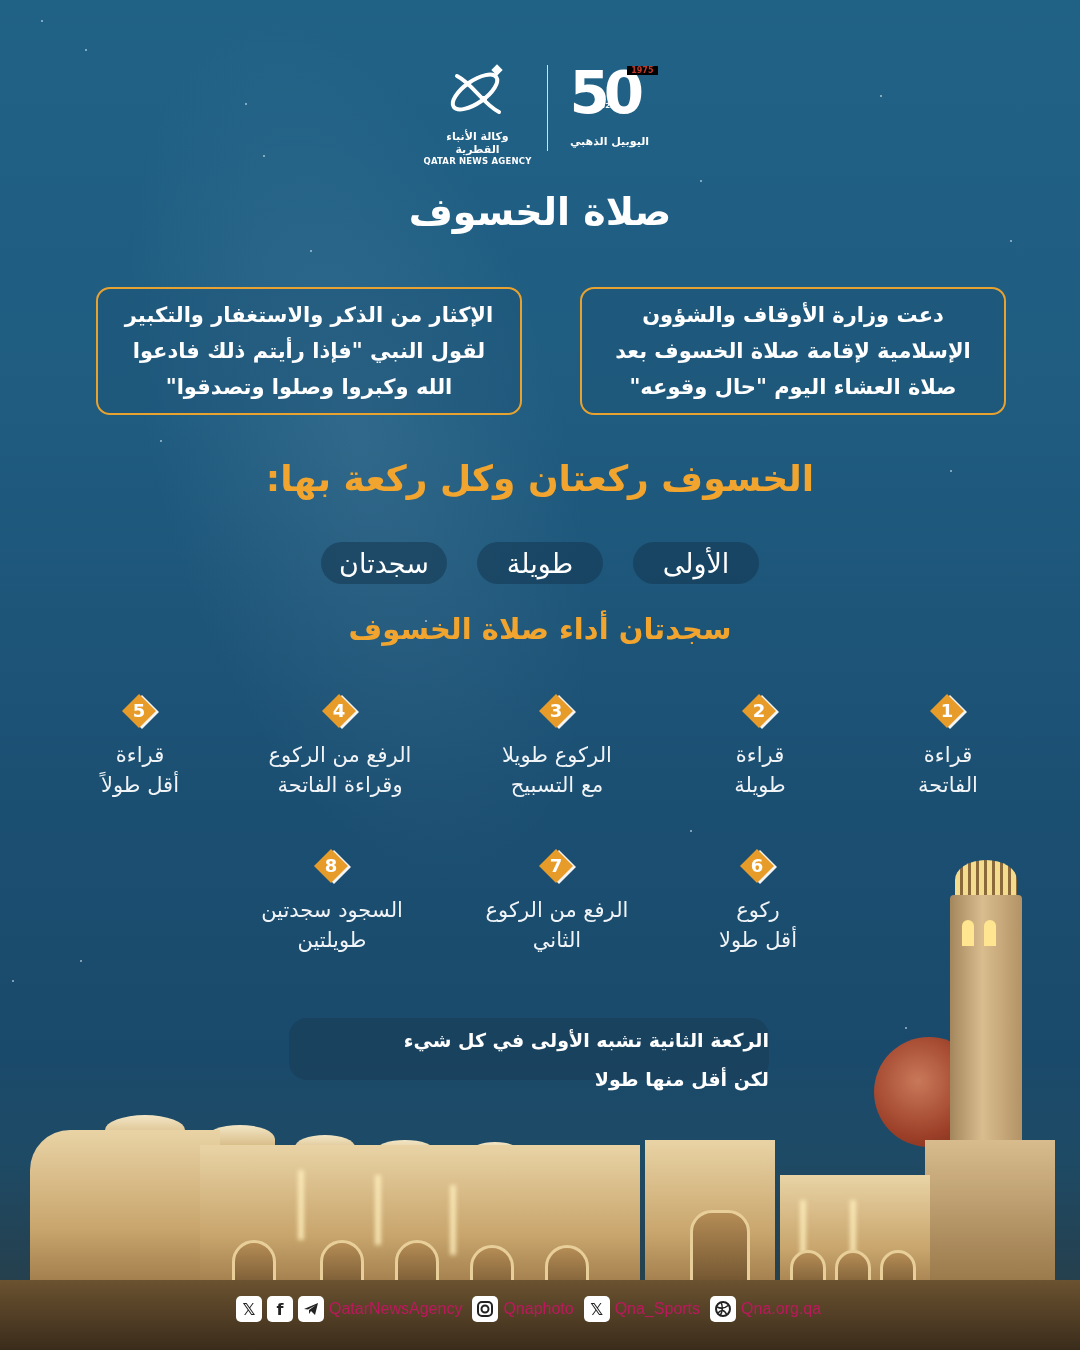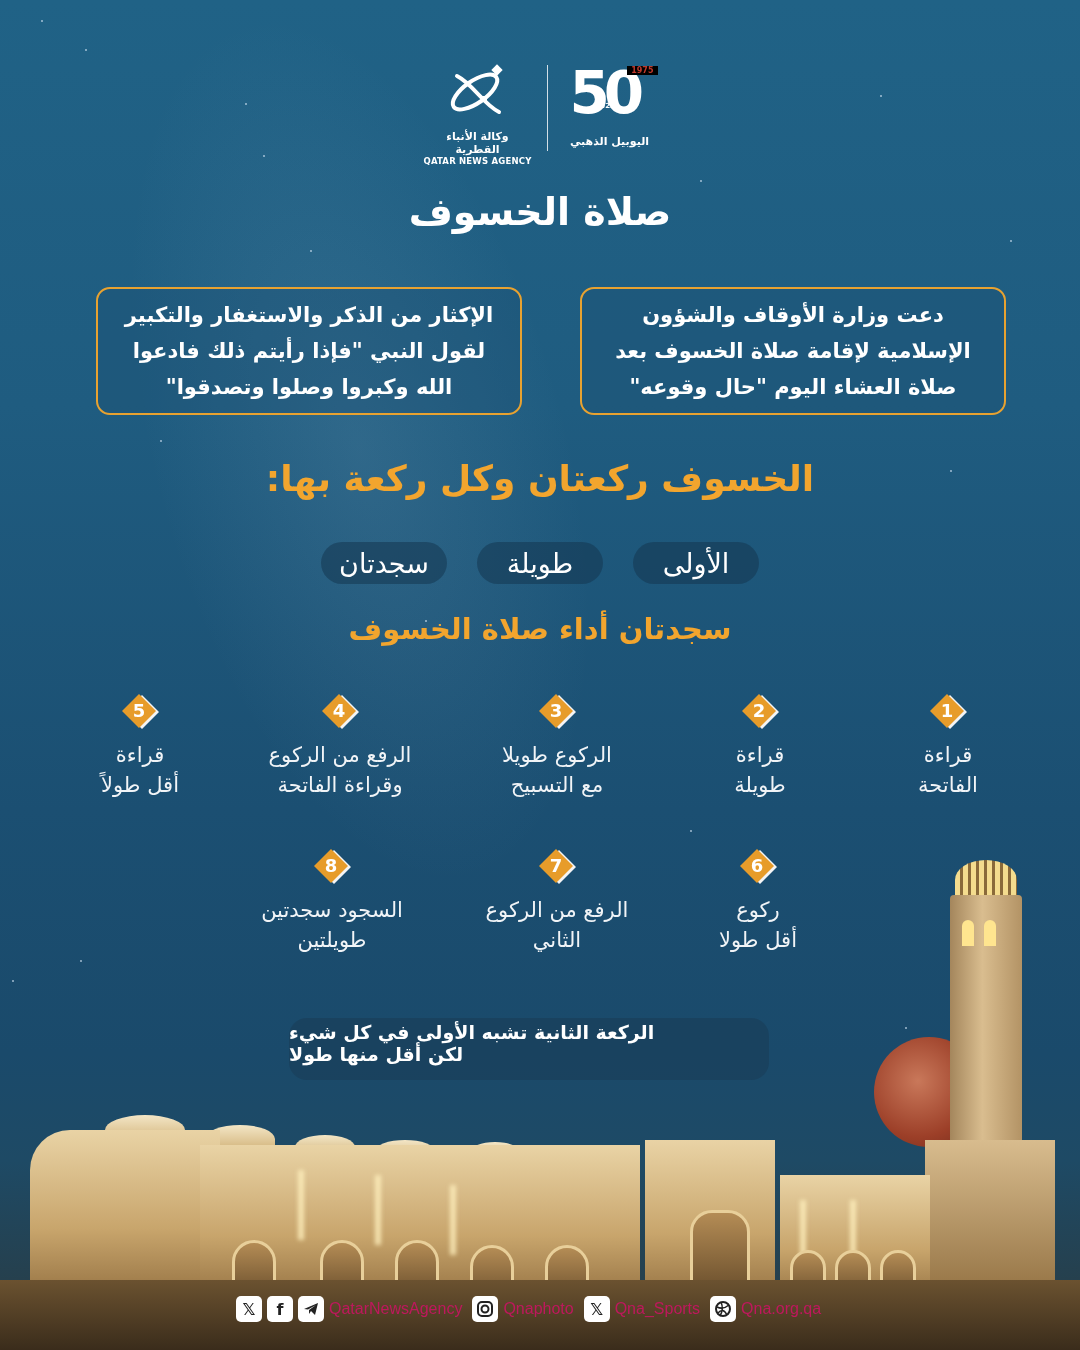--- a/index.html
+++ b/index.html
@@ -49,21 +49,21 @@
     .step { position: absolute; width: 190px; text-align: center; direction: rtl; }
     .step .badge-wrap { height: 34px; display: flex; justify-content: center; }
     .badge { width: 28px; height: 28px; position: relative; }
     .badge .shadow { position: absolute; left: 4px; top: 2px; width: 24px; height: 24px; background: #f5f5f5; transform: rotate(45deg); }
     .badge .diamond { position: absolute; left: 1px; top: 1px; width: 24px; height: 24px; background: #e79c2a; transform: rotate(45deg); }
     .badge .num { position: absolute; left: 0; top: 0; width: 26px; height: 26px; line-height: 26px; text-align: center;
       font-size: 18px; font-weight: bold; color: #fff; }
     .step .label { margin-top: 8px; font-size: 21px; line-height: 30px; color: #f1f4f7; }
 
     .note { position: absolute; top: 1018px; left: 289px; width: 480px; height: 62px; border-radius: 18px;
-      background: rgba(25,60,85,0.55); direction: rtl; text-align: left; font-size: 19px; font-weight: bold; line-height: 22px; padding-top: 3px; }
+      background: rgba(25,60,85,0.55); direction: rtl; text-align: right; font-size: 19px; font-weight: bold; line-height: 39px; padding-top: 3px; }
 
     
     .scene { position: absolute; left: 0; top: 1090px; width: 1080px; height: 260px; overflow: hidden; }
     .ground { position: absolute; left: 0; right: 0; bottom: 0; height: 70px; background: linear-gradient(180deg, #6b5230, #3a2c1b); }
     .building { position: absolute; background: linear-gradient(180deg, #e9d3a5 0%, #c8a56c 55%, #8d6a3c 100%); }
     .dome { position: absolute; border-radius: 50% 50% 0 0; background: linear-gradient(180deg, #f3e6c6, #cfae72); }
     .arch { position: absolute; width: 44px; height: 70px; border-radius: 22px 22px 0 0;
       background: linear-gradient(180deg, #b48c55, #5c4325); border: 3px solid #e8cf9a; }
     .glow { position: absolute; width: 6px; background: rgba(255,240,190,0.8); filter: blur(2px); }
 

